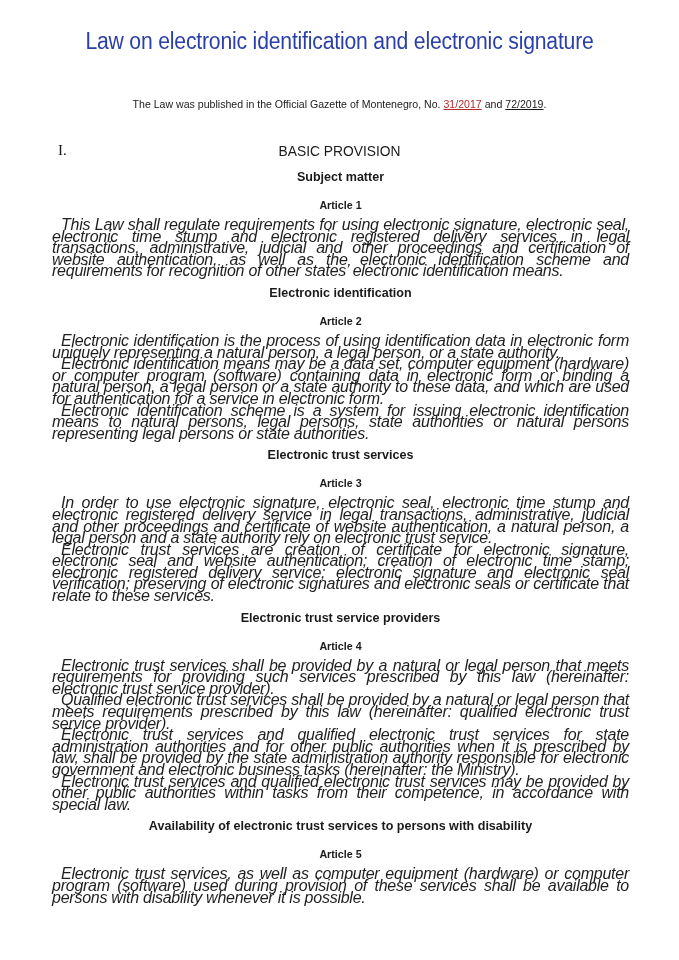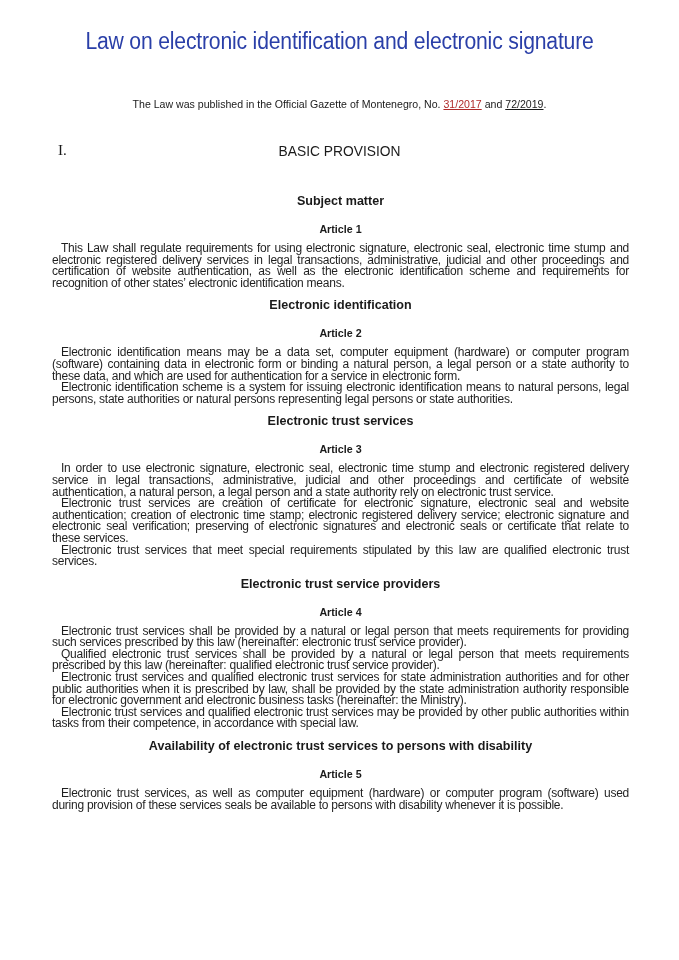--- a/index.html
+++ b/index.html
@@ -69,48 +69,48 @@
       font-size: 15px;
       color: #1a1a1a;
       transform: scaleX(0.92);
       transform-origin: center;
     }
     .content {
       position: absolute;
       left: 52px;
       top: 168px;
       width: 577px;
-      margin-top: 24px;
     }
     .section-title {
       text-align: center;
       font-weight: bold;
       font-size: 13.5px;
       margin: 0;
       line-height: 18px;
       transform: scaleX(0.93);
       transform-origin: center;
     }
     .article-title {
       text-align: center;
       font-weight: bold;
       font-size: 11.5px;
       margin: 12px 0 6px 0;
       line-height: 15px;
       transform: scaleX(0.93);
       transform-origin: center;
     }
     .para {
-      font-size: 12px;
+      font-size: 16px;
       line-height: 11.6px;
       margin: 0;
       text-align: justify;
       text-indent: 9px;
       letter-spacing: -0.25px;
       color: #1f1f1f;
+      font-style: italic;
     }
     .article-block {
       margin-bottom: 3px;
     }
     .gap-s { height: 4px; }
   </style>
 </head>
 <body>
 
 <div class="page">
@@ -130,47 +130,47 @@
       <h2 class="section-title">Subject matter</h2>
       <h3 class="article-title">Article 1</h3>
       <p class="para">This Law shall regulate requirements for using electronic signature, electronic seal, electronic time stump and electronic registered delivery services in legal transactions, administrative, judicial and other proceedings and certification of website authentication, as well as the electronic identification scheme and requirements for recognition of other states’ electronic identification means.</p>
     </div>
 
     <div class="gap-s"></div>
 
     <div class="article-block">
       <h2 class="section-title">Electronic identification</h2>
       <h3 class="article-title">Article 2</h3>
+      <p class="para">Electronic identification is the process of using identification data in electronic form uniquely representing a natural person, a legal person, or a state authority.</p>
       <p class="para">Electronic identification means may be a data set, computer equipment (hardware) or computer program (software) containing data in electronic form or binding a natural person, a legal person or a state authority to these data, and which are used for authentication for a service in electronic form.</p>
       <p class="para">Electronic identification scheme is a system for issuing electronic identification means to natural persons, legal persons, state authorities or natural persons representing legal persons or state authorities.</p>
     </div>
 
     <div class="gap-s"></div>
 
     <div class="article-block">
       <h2 class="section-title">Electronic trust services</h2>
       <h3 class="article-title">Article 3</h3>
       <p class="para">In order to use electronic signature, electronic seal, electronic time stump and electronic registered delivery service in legal transactions, administrative, judicial and other proceedings and certificate of website authentication, a natural person, a legal person and a state authority rely on electronic trust service.</p>
       <p class="para">Electronic trust services are creation of certificate for electronic signature, electronic seal and website authentication; creation of electronic time stamp; electronic registered delivery service; electronic signature and electronic seal verification; preserving of electronic signatures and electronic seals or certificate that relate to these services.</p>
-      <p class="para">Electronic trust services that meet special requirements stipulated by this law are qualified electronic trust services.</p>
     </div>
 
     <div class="gap-s"></div>
 
     <div class="article-block">
       <h2 class="section-title">Electronic trust service providers</h2>
       <h3 class="article-title">Article 4</h3>
       <p class="para">Electronic trust services shall be provided by a natural or legal person that meets requirements for providing such services prescribed by this law (hereinafter: electronic trust service provider).</p>
       <p class="para">Qualified electronic trust services shall be provided by a natural or legal person that meets requirements prescribed by this law (hereinafter: qualified electronic trust service provider).</p>
       <p class="para">Electronic trust services and qualified electronic trust services for state administration authorities and for other public authorities when it is prescribed by law, shall be provided by the state administration authority responsible for electronic government and electronic business tasks (hereinafter: the Ministry).</p>
       <p class="para">Electronic trust services and qualified electronic trust services may be provided by other public authorities within tasks from their competence, in accordance with special law.</p>
     </div>
 
     <div class="gap-s"></div>
 
     <div class="article-block">
       <h2 class="section-title">Availability of electronic trust services to persons with disability</h2>
       <h3 class="article-title">Article 5</h3>
-      <p class="para">Electronic trust services, as well as computer equipment (hardware) or computer program (software) used during provision of these services seals be available to persons with disability whenever it is possible.</p>
+      <p class="para">Electronic trust services, as well as computer equipment (hardware) or computer program (software) used during provision of these services shall be available to persons with disability whenever it is possible.</p>
     </div>
 
   </div>
 </div>
 
 </body></html>

